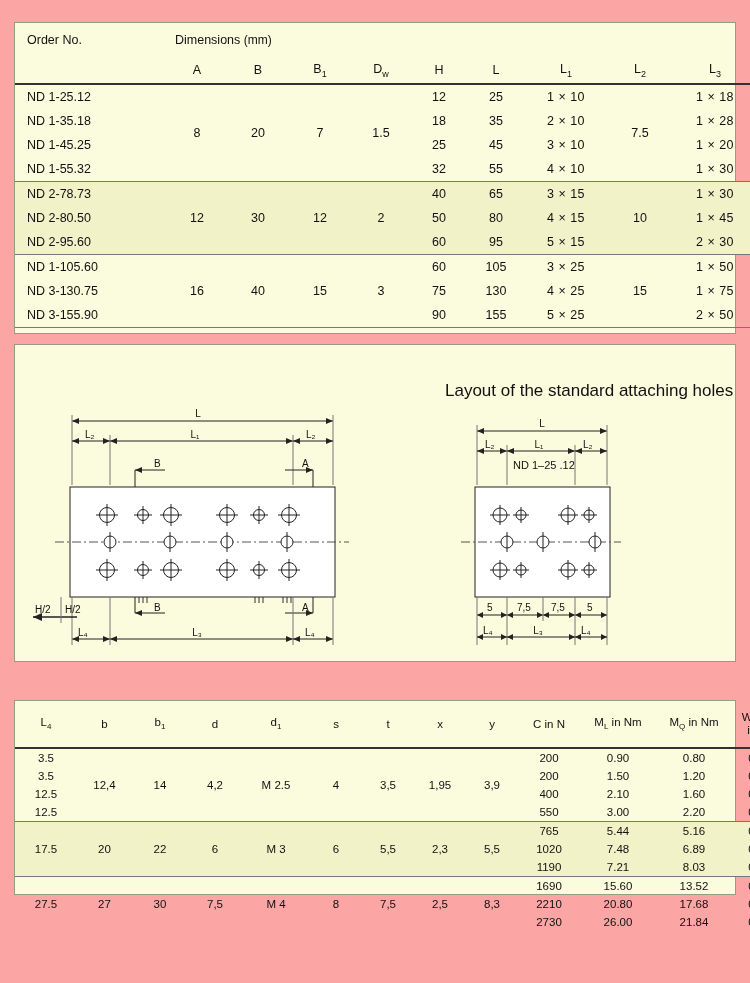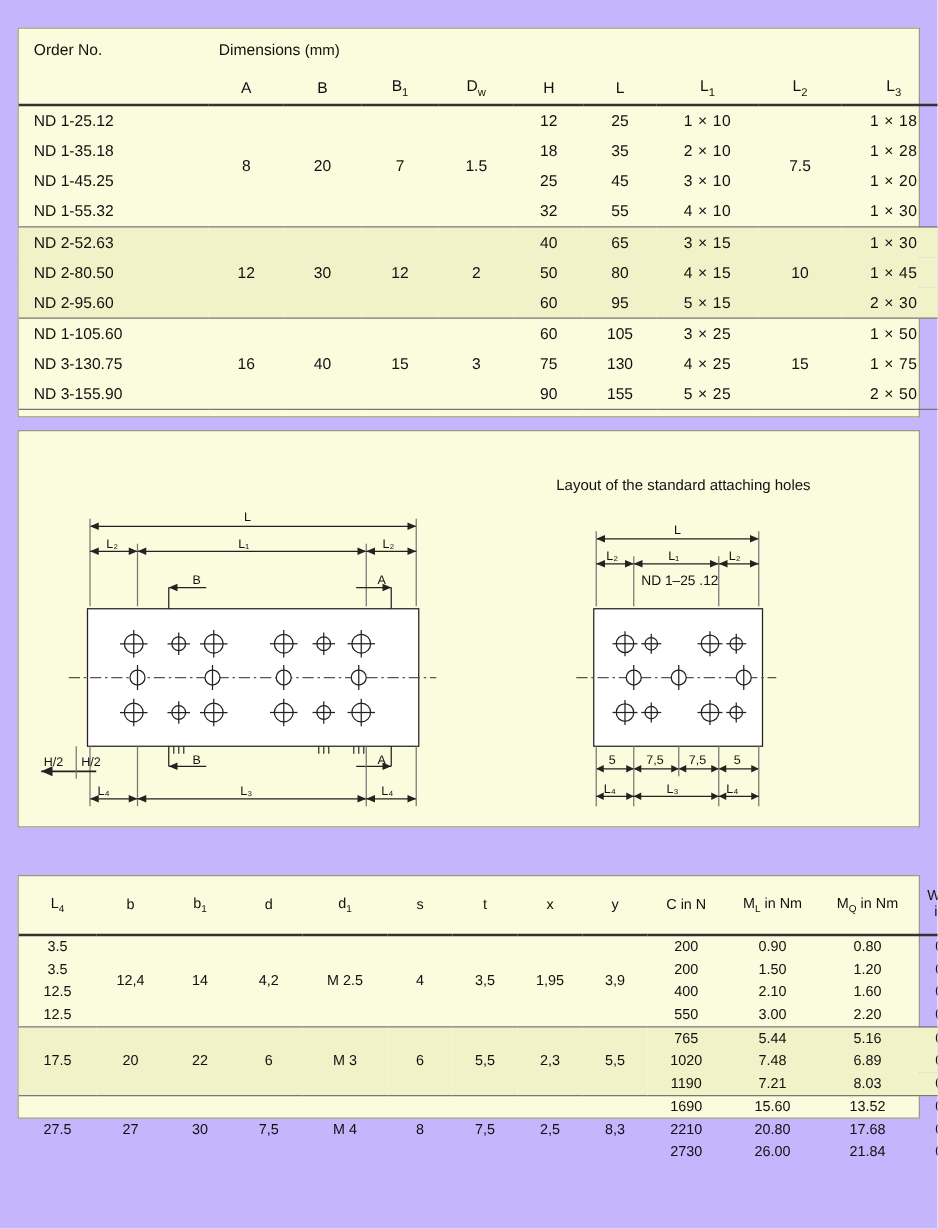--- a/index.html
+++ b/index.html
@@ -12,21 +12,21 @@
     height: 983px;
     font-family: "Liberation Sans", sans-serif;
     color: #111111;
     position: relative;
     overflow: hidden;
   }
   .page {
     position: relative;
     width: 750px;
     height: 983px;
-    background: #c4b5fd;
+    background: #fca5a5;
   }
 
   
   .panel {
     position: absolute;
     background: #fbfbdd;
     border: 1px solid #9a9a8a;
     box-sizing: border-box;
   }
 
@@ -119,21 +119,21 @@
   #diagram-panel {
     left: 14px;
     top: 344px;
     width: 722px;
     height: 318px;
   }
   #diagram-panel .dtitle {
     position: absolute;
     left: 430px;
     top: 36px;
-    font-size: 12px;
+    font-size: 17px;
     color: #111;
     white-space: nowrap;
   }
   #diagram-panel .dsub {
     position: absolute;
     left: 498px;
     top: 66px;
     font-size: 11px;
     white-space: nowrap;
     margin-top: 48px;
@@ -259,21 +259,21 @@
         <td>55</td>
         <td class="mult">4 × 10</td>
         <td class="mult">1 × 30</td>
       </tr>
 
       <tr class="rule-thin">
             <td colspan="10"></td>
           </tr>
 
       <tr class="data-row band">
-        <td class="ord">ND 2-52.63</td>
+        <td class="ord">ND 2-78.73</td>
         <td class="bold-h" rowspan="3">12</td>
         <td class="bold-h" rowspan="3">30</td>
         <td rowspan="3">12</td>
         <td rowspan="3">2</td>
         <td class="bold-h">40</td>
         <td>65</td>
         <td class="mult">3 × 15</td>
         <td rowspan="3">10</td>
         <td class="mult">1 × 30</td>
       </tr>

